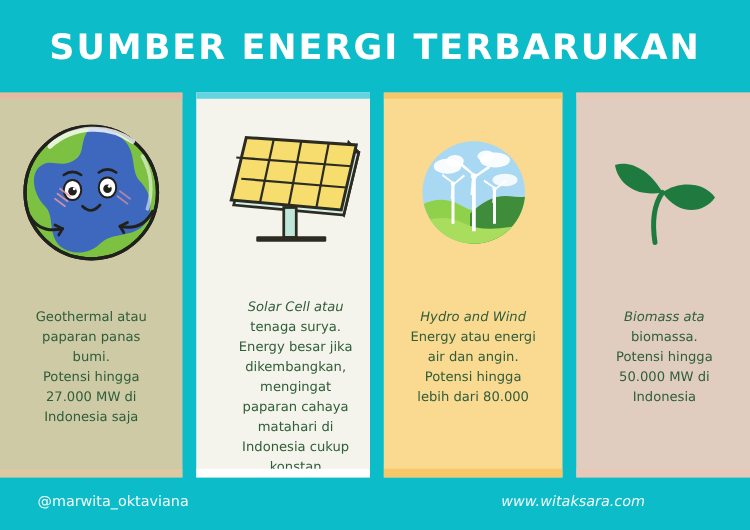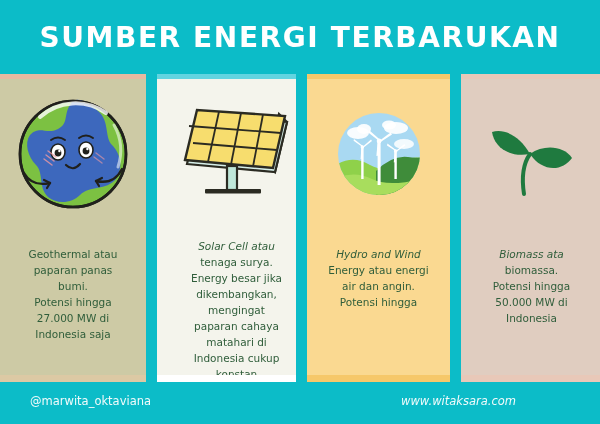--- a/index.html
+++ b/index.html
@@ -245,21 +245,21 @@
               <circle cx="59.6" cy="40" r="1.8"></circle>
             </g>
           </g>
         </svg>
       </div>
       <div class="caption">
         <span class="em">Hydro and Wind</span><br>
         <span>Energy atau energi</span><br>
         <span>air dan angin.</span><br>
         <span>Potensi hingga</span><br>
-        <br>
+        <span>lebih dari 80.000</span><br>
       </div>
       <div class="stripe-b"></div>
     </div>
 
     <div class="col-gap"></div>
 
     <div class="col c4">
       <div class="stripe"></div>
       <div class="icon-area">
         <svg width="104" height="104" viewBox="0 0 104 104">

